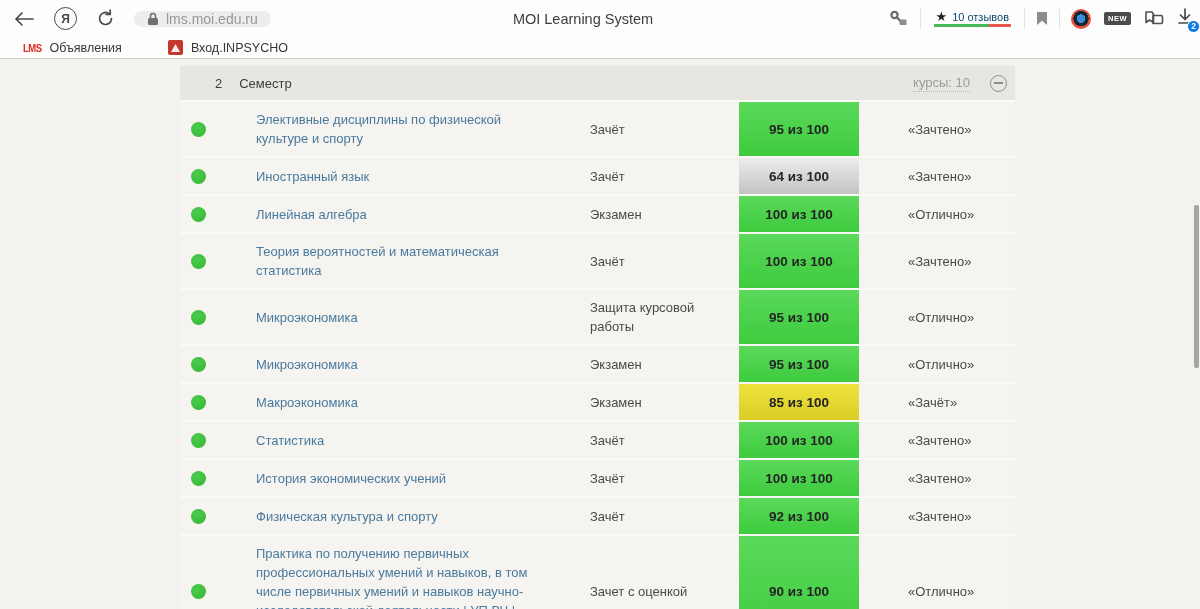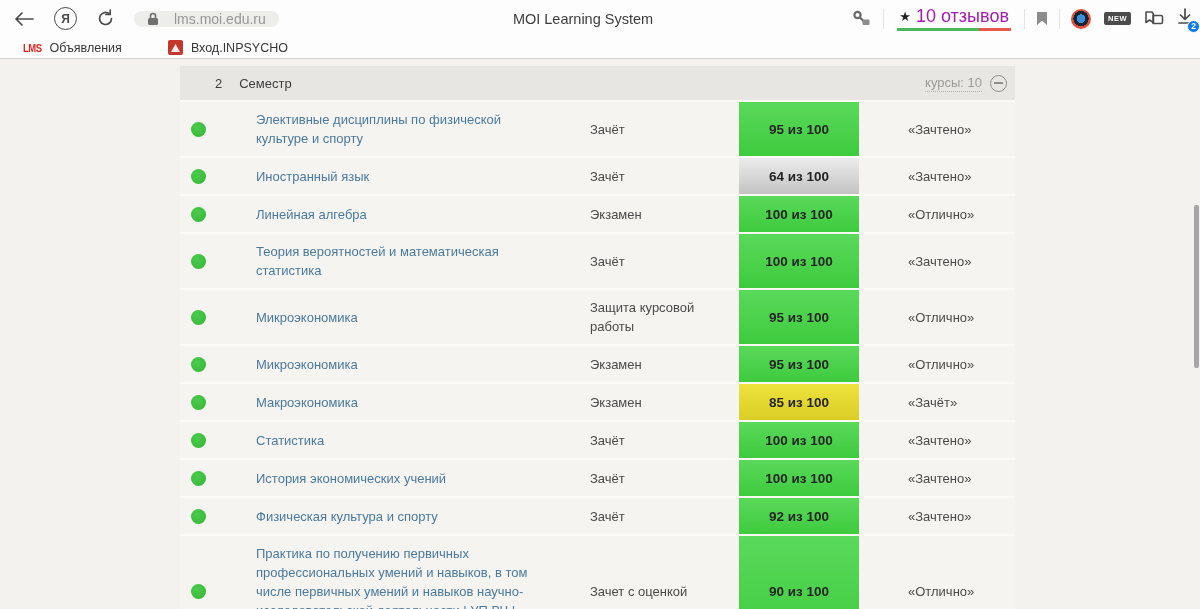--- a/index.html
+++ b/index.html
@@ -10,31 +10,31 @@
   .chrome { position:relative; width:100%; height:59px; background:#fdfdfd;
             border-bottom:1px solid #cfcfcd; }
   .toolbar { position:relative; height:37px; display:flex; align-items:center; }
   .tb-btn { display:flex; align-items:center; justify-content:center; cursor:pointer; }
   .back-btn { margin-left:14px; }
   .ya-logo { margin-left:20px; width:23px; height:23px; border:1.8px solid #474747;
              border-radius:50%; display:flex; align-items:center; justify-content:center;
              font-size:12px; font-weight:bold; color:#474747; }
   .refresh-btn { margin-left:19px; }
   .address-pill { margin-left:19px; height:16px; background:#ededec; border-radius:13px;
-                  display:flex; align-items:center; gap:15px; padding:8px 13px; }
+                  display:flex; align-items:center; gap:7px; padding:8px 13px; }
   .url-text { font-size:14px; color:#979795; }
   .page-title { position:absolute; left:calc(50% - 17px); transform:translateX(-50%);
                 font-size:14.5px; color:#3d3d3d; white-space:nowrap; }
   .tb-right { position:absolute; right:4px; top:0; height:37px; display:flex;
               align-items:center; gap:11px; }
   .vsep { width:1px; height:20px; background:#e3e3e1; }
   .reviews { position:relative; display:flex; align-items:center; gap:5px;
              padding:0 4px 4px 4px; cursor:pointer; }
   .reviews .star { font-size:13px; color:#222; line-height:13px; }
-  .reviews .rv-label { font-size:18px; color:#a21caf; white-space:nowrap; }
+  .reviews .rv-label { font-size:11px; color:#0c4a6e; white-space:nowrap; }
   .rating-bar { position:absolute; left:2px; right:2px; bottom:0; height:3px; display:flex; }
   .rating-bar .seg-green { width:72%; background:#47b85c; }
   .rating-bar .seg-red { width:28%; background:#e8574a; }
   .ext-circle { width:20px; height:20px; border-radius:50%; cursor:pointer;
       background: radial-gradient(circle at 50% 48%, #3b8fd8 0 29%, #152633 30% 52%,
                   #e0503c 53% 74%, #ef5fa0 75% 100%); }
   .new-icon { display:flex; flex-direction:row; align-items:stretch; cursor:pointer; }
   .new-icon .lights { height:4px; margin:0 1px 1px 1px;
       background:repeating-linear-gradient(90deg,#37b3ae 0 4px, transparent 4px 8px); }
   .new-icon .plate { background:#4b4b4b; color:#fff; font-size:7.5px; font-weight:bold;
@@ -55,21 +55,21 @@
   .bm-gap { width:14px; }
 
   
   .content { position:absolute; left:180px; top:66px; width:835px; }
   .sem-header { height:34px; background:#e7e6e2; display:flex; align-items:center;
                 font-size:13px; color:#3c3c3c; }
   .sem-header.bottom { border-top:2px solid #fbfaf6; height:40px; align-items:flex-start;
                 padding-top:9px; }
   .sem-num { margin-left:35px; }
   .sem-label { margin-left:17px; }
-  .sem-right { margin-left:auto; display:flex; align-items:center; gap:8px;
+  .sem-right { margin-left:auto; display:flex; align-items:center; gap:20px;
                padding-right:8px; }
   .courses-link { font-size:13px; color:#9b9b99; border-bottom:1px dotted #b3b3b1;
                   padding-bottom:1px; cursor:pointer; }
   .circle-toggle { width:17px; height:17px; border:1.5px solid #8f8f8d; border-radius:50%;
                    position:relative; display:inline-block; cursor:pointer; }
   .circle-toggle::before { content:''; position:absolute; left:3px; right:3px; top:50%;
                    margin-top:-0.75px; height:1.5px; background:#8f8f8d; }
   .circle-toggle.plus::after { content:''; position:absolute; top:3px; bottom:3px; left:50%;
                    margin-left:-0.75px; width:1.5px; background:#8f8f8d; }
 

